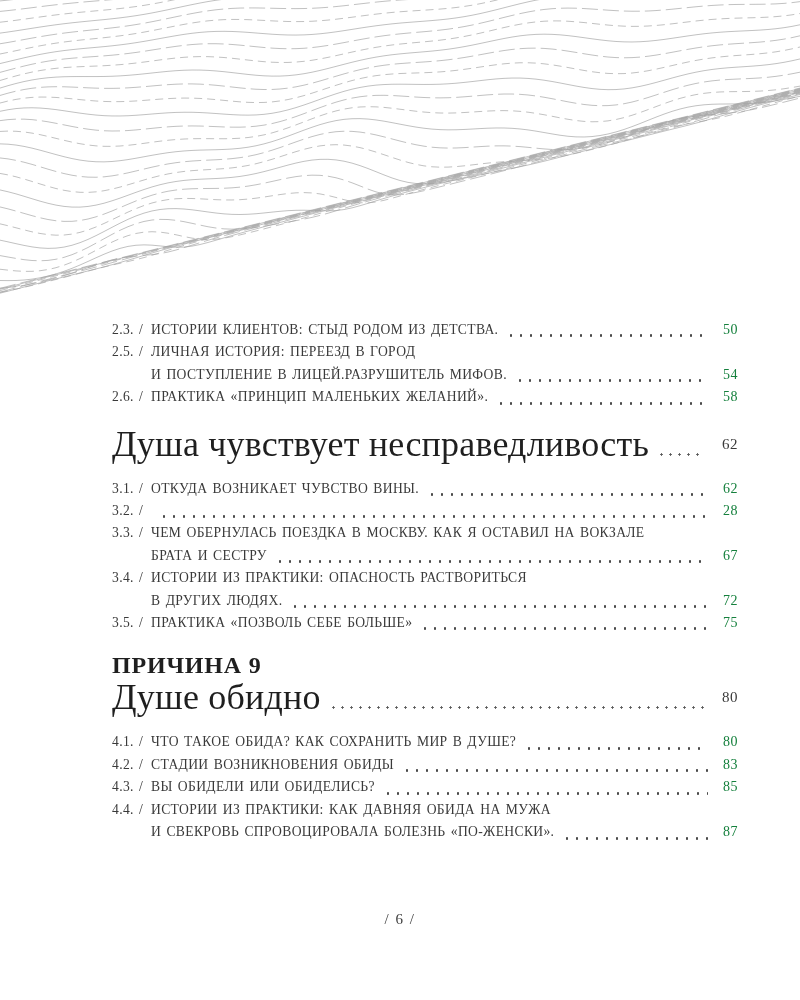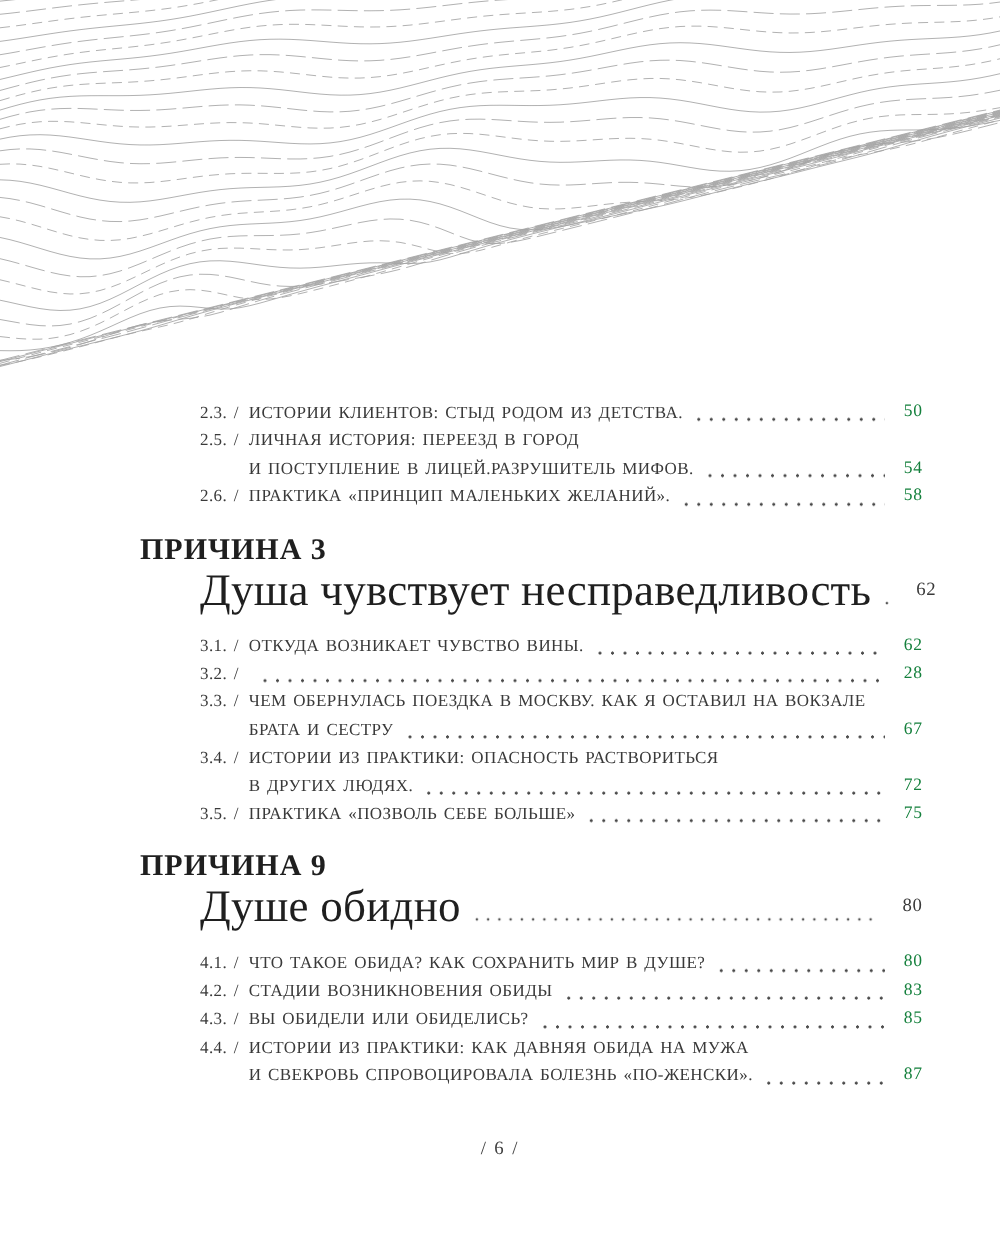--- a/index.html
+++ b/index.html
@@ -8,21 +8,21 @@
     background: #ffffff;
     position: relative;
     overflow: hidden;
     font-family: "Liberation Serif", "DejaVu Serif", serif;
   }
   #waves { position: absolute; top: 0; left: 0; z-index: 0; }
   #toc {
     position: absolute; left: 112px; top: 319px; width: 626px;
     z-index: 1; color: #3a3a3a;
   }
-  .row { display: flex; align-items: flex-end; margin-left: 48px; }
+  .row { display: flex; align-items: flex-end; }
   .entry {
     font-size: 13.6px; line-height: 22.4px;
     letter-spacing: 0.35px; word-spacing: 1.5px; color: #3a3a3a;
   }
   .num { flex: 0 0 39px; }
   .etitle { white-space: nowrap; }
   .leader {
     flex: 1 1 auto; height: 3px; align-self: flex-end;
     margin: 0 4px 4px 8px; min-width: 10px;
     background-image: radial-gradient(circle, #4a4a4a 1.05px, transparent 1.4px);
@@ -109,21 +109,20 @@
           <span class="pg">54</span>
         </div>
         <div class="row entry">
           <span class="num">2.6. /</span>
           <span class="etitle">ПРАКТИКА «ПРИНЦИП МАЛЕНЬКИХ ЖЕЛАНИЙ».</span>
           <span class="leader"></span>
           <span class="pg">58</span>
         </div>
       </div>
       <div class="chapter">
-        <div class="kicker">ПРИЧИНА 3</div>
         <div class="row big">
           <span class="ctitle">Душа чувствует несправедливость</span>
           <span class="leader small"></span>
           <span class="pg big">62</span>
         </div>
       </div>
       <div class="group">
         <div class="row entry">
           <span class="num">3.1. /</span>
           <span class="etitle">ОТКУДА ВОЗНИКАЕТ ЧУВСТВО ВИНЫ.</span>

